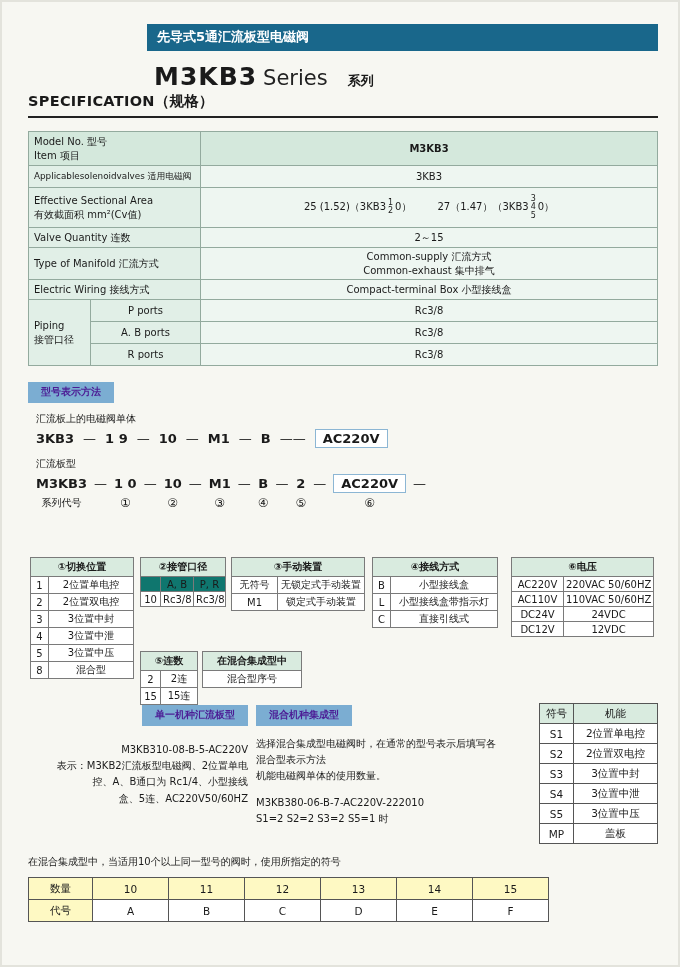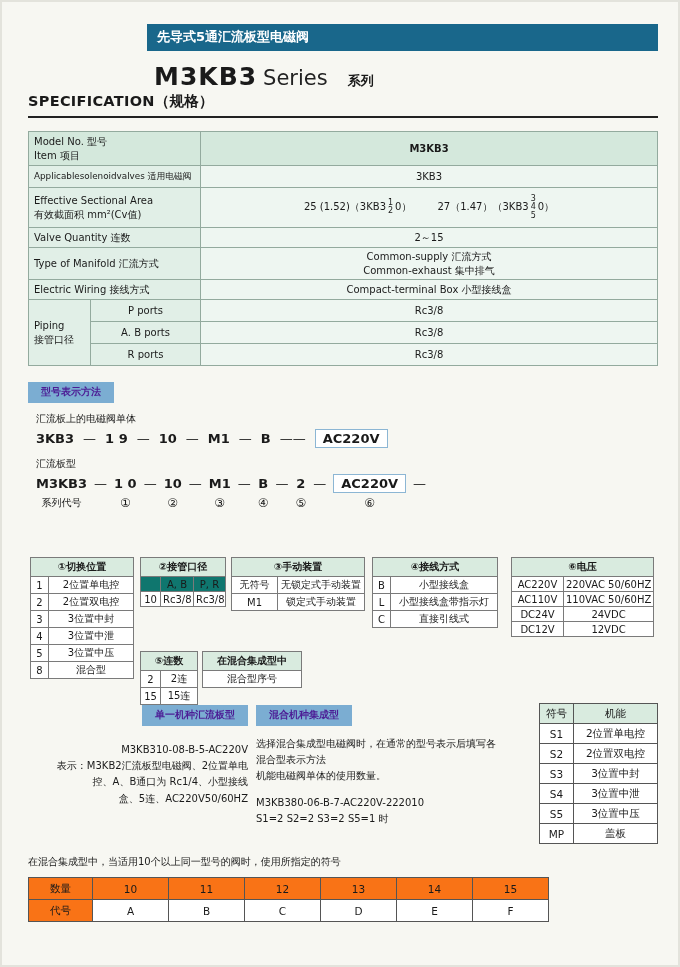--- a/index.html
+++ b/index.html
@@ -68,21 +68,21 @@
   .bcol-mid .btext { margin-top:10px; }
   .btext .gap { height:10px; }
 
   .sym-table { border-collapse:collapse; }
   .sym-table th { background:#d9ebdf; border:1px solid #555; font-size:10.5px; padding:2px 4px; font-weight:normal; height:20px; }
   .sym-table td { background:#fff; border:1px solid #555; font-size:10.5px; padding:2px 4px; text-align:center; height:20px; }
 
   .note { font-size:10px; margin-top:11px; }
   .qty-table { border-collapse:collapse; margin-top:8px; }
   .qty-table td { border:1px solid #555; font-size:10.5px; text-align:center; height:22px; background:#fff; }
-  .qty-table td.g { background:#f97316; }
+  .qty-table td.g { background:#fef9c3; }
 </style>
 </head>
 <body>
 
 <div class="page">
 
   <div class="top-bar">
     <span>先导式5通汇流板型电磁阀</span>
   </div>
 

